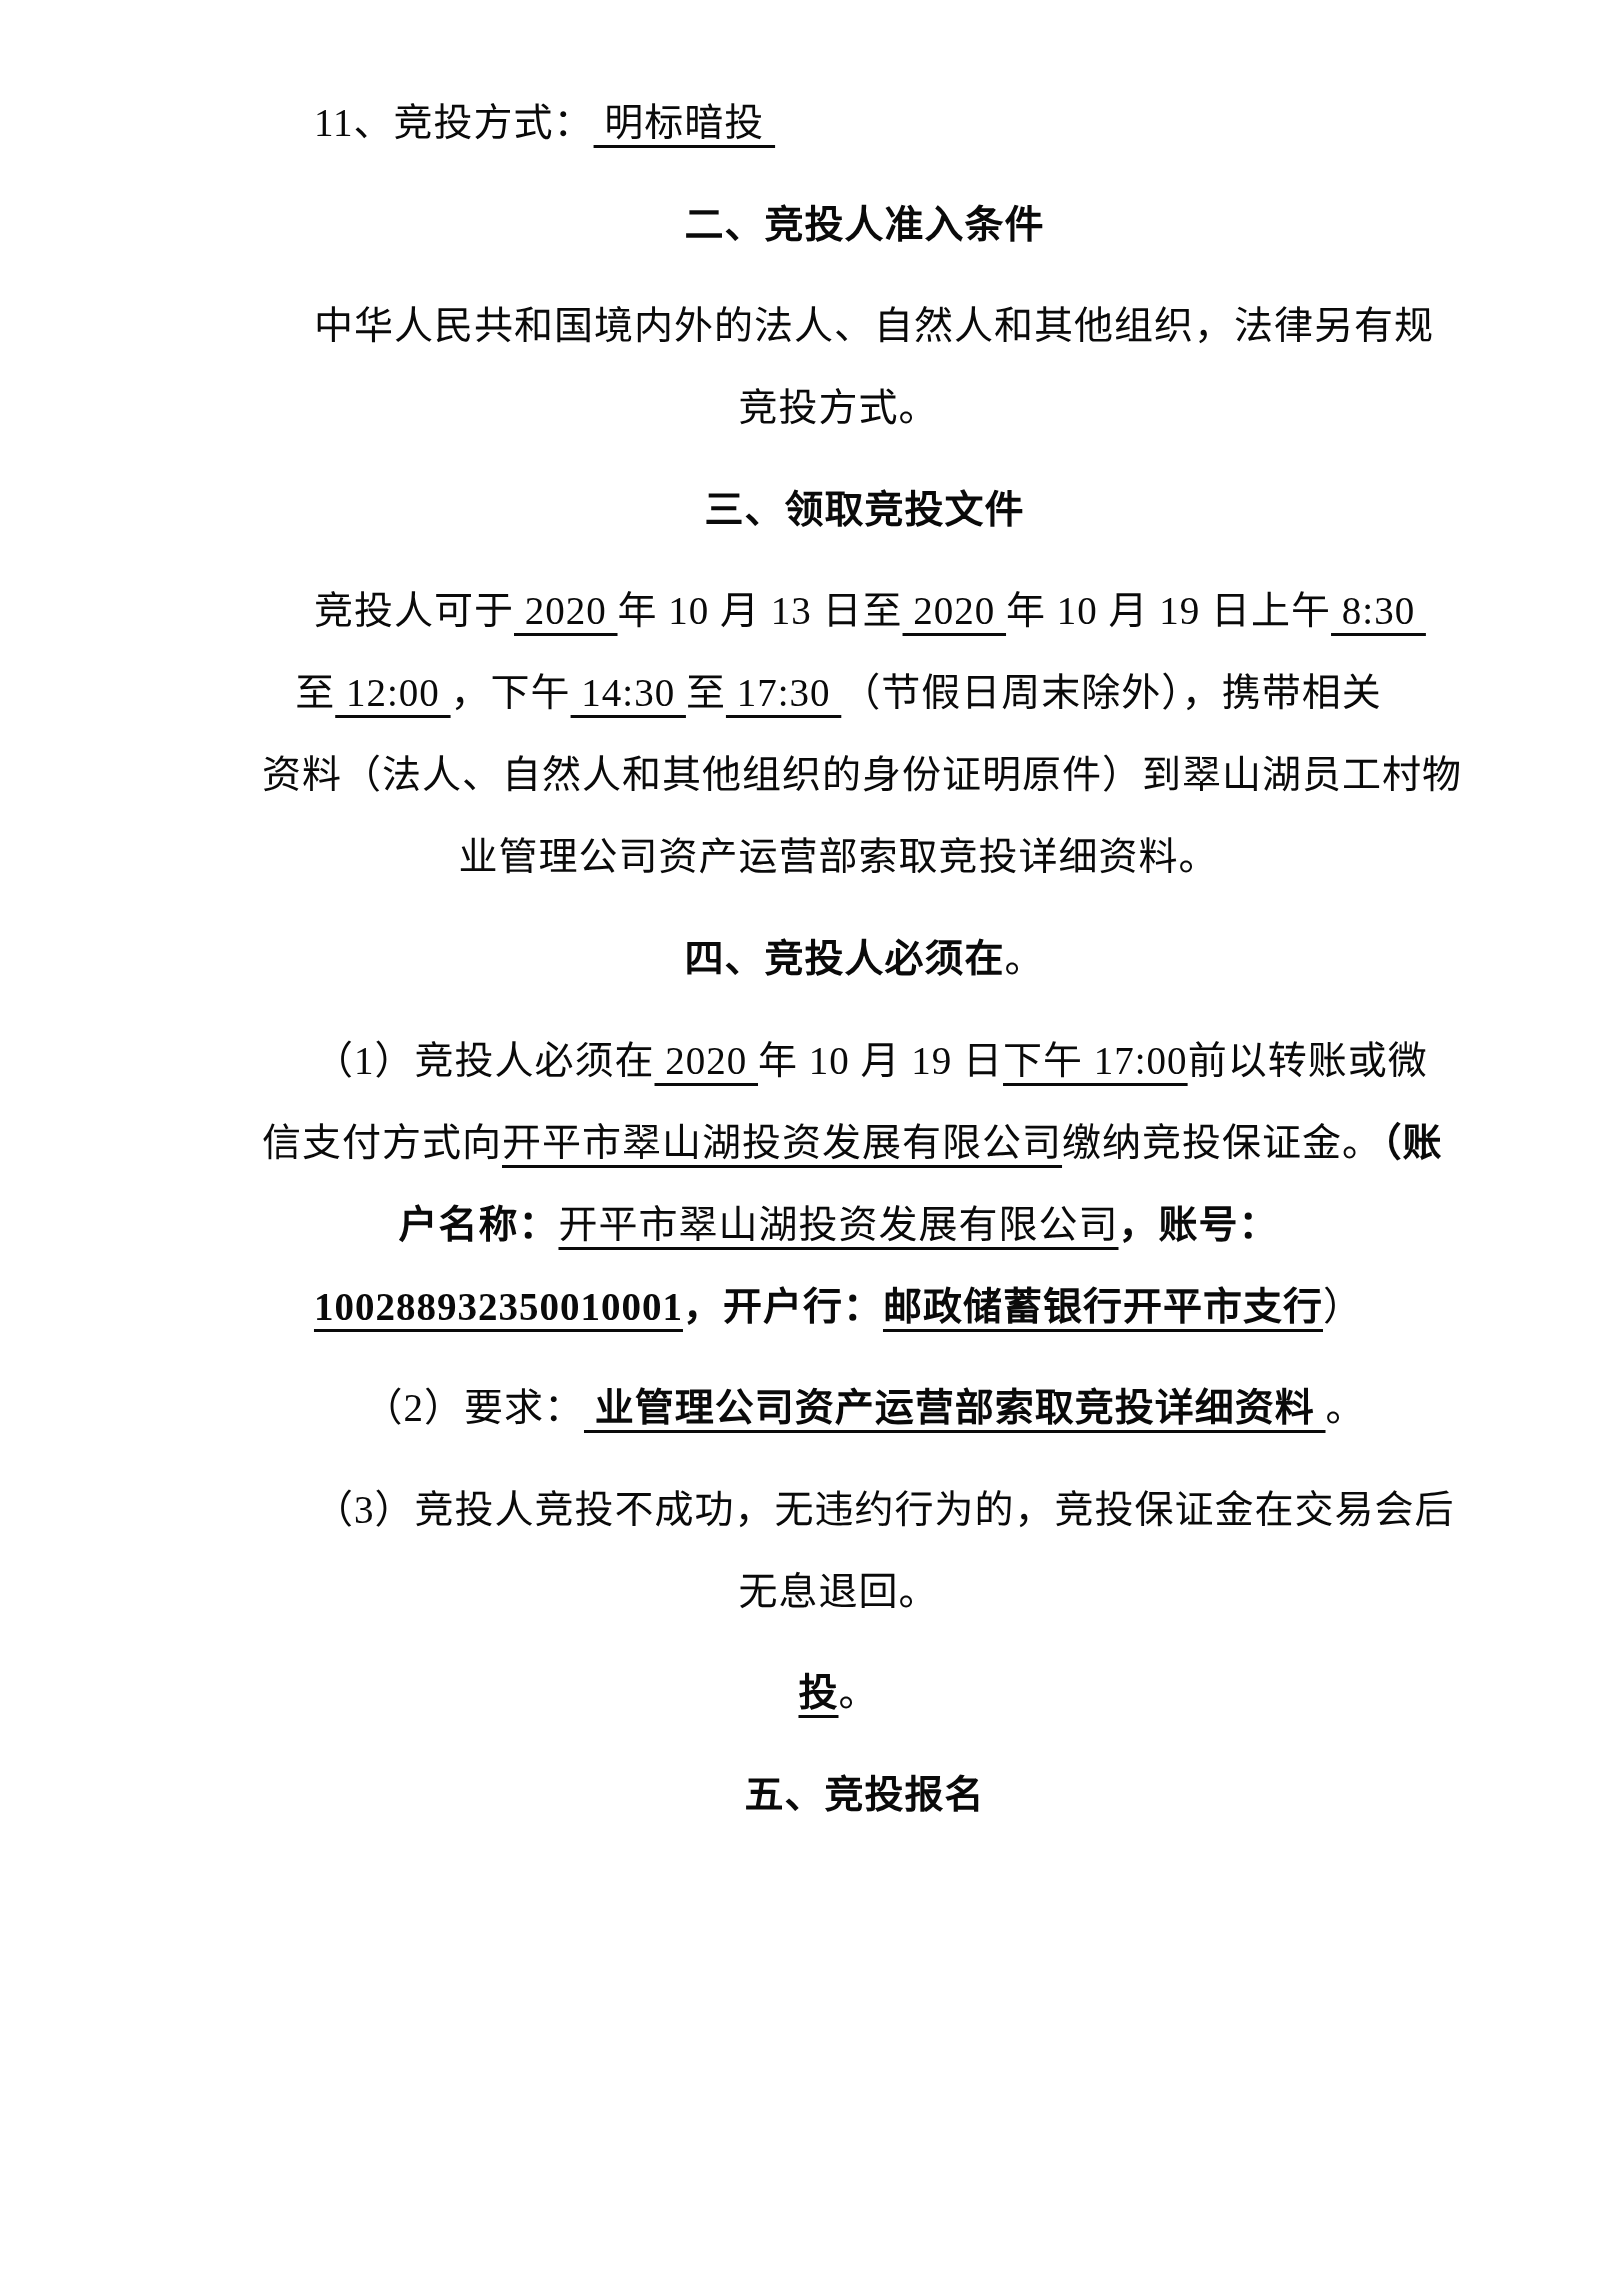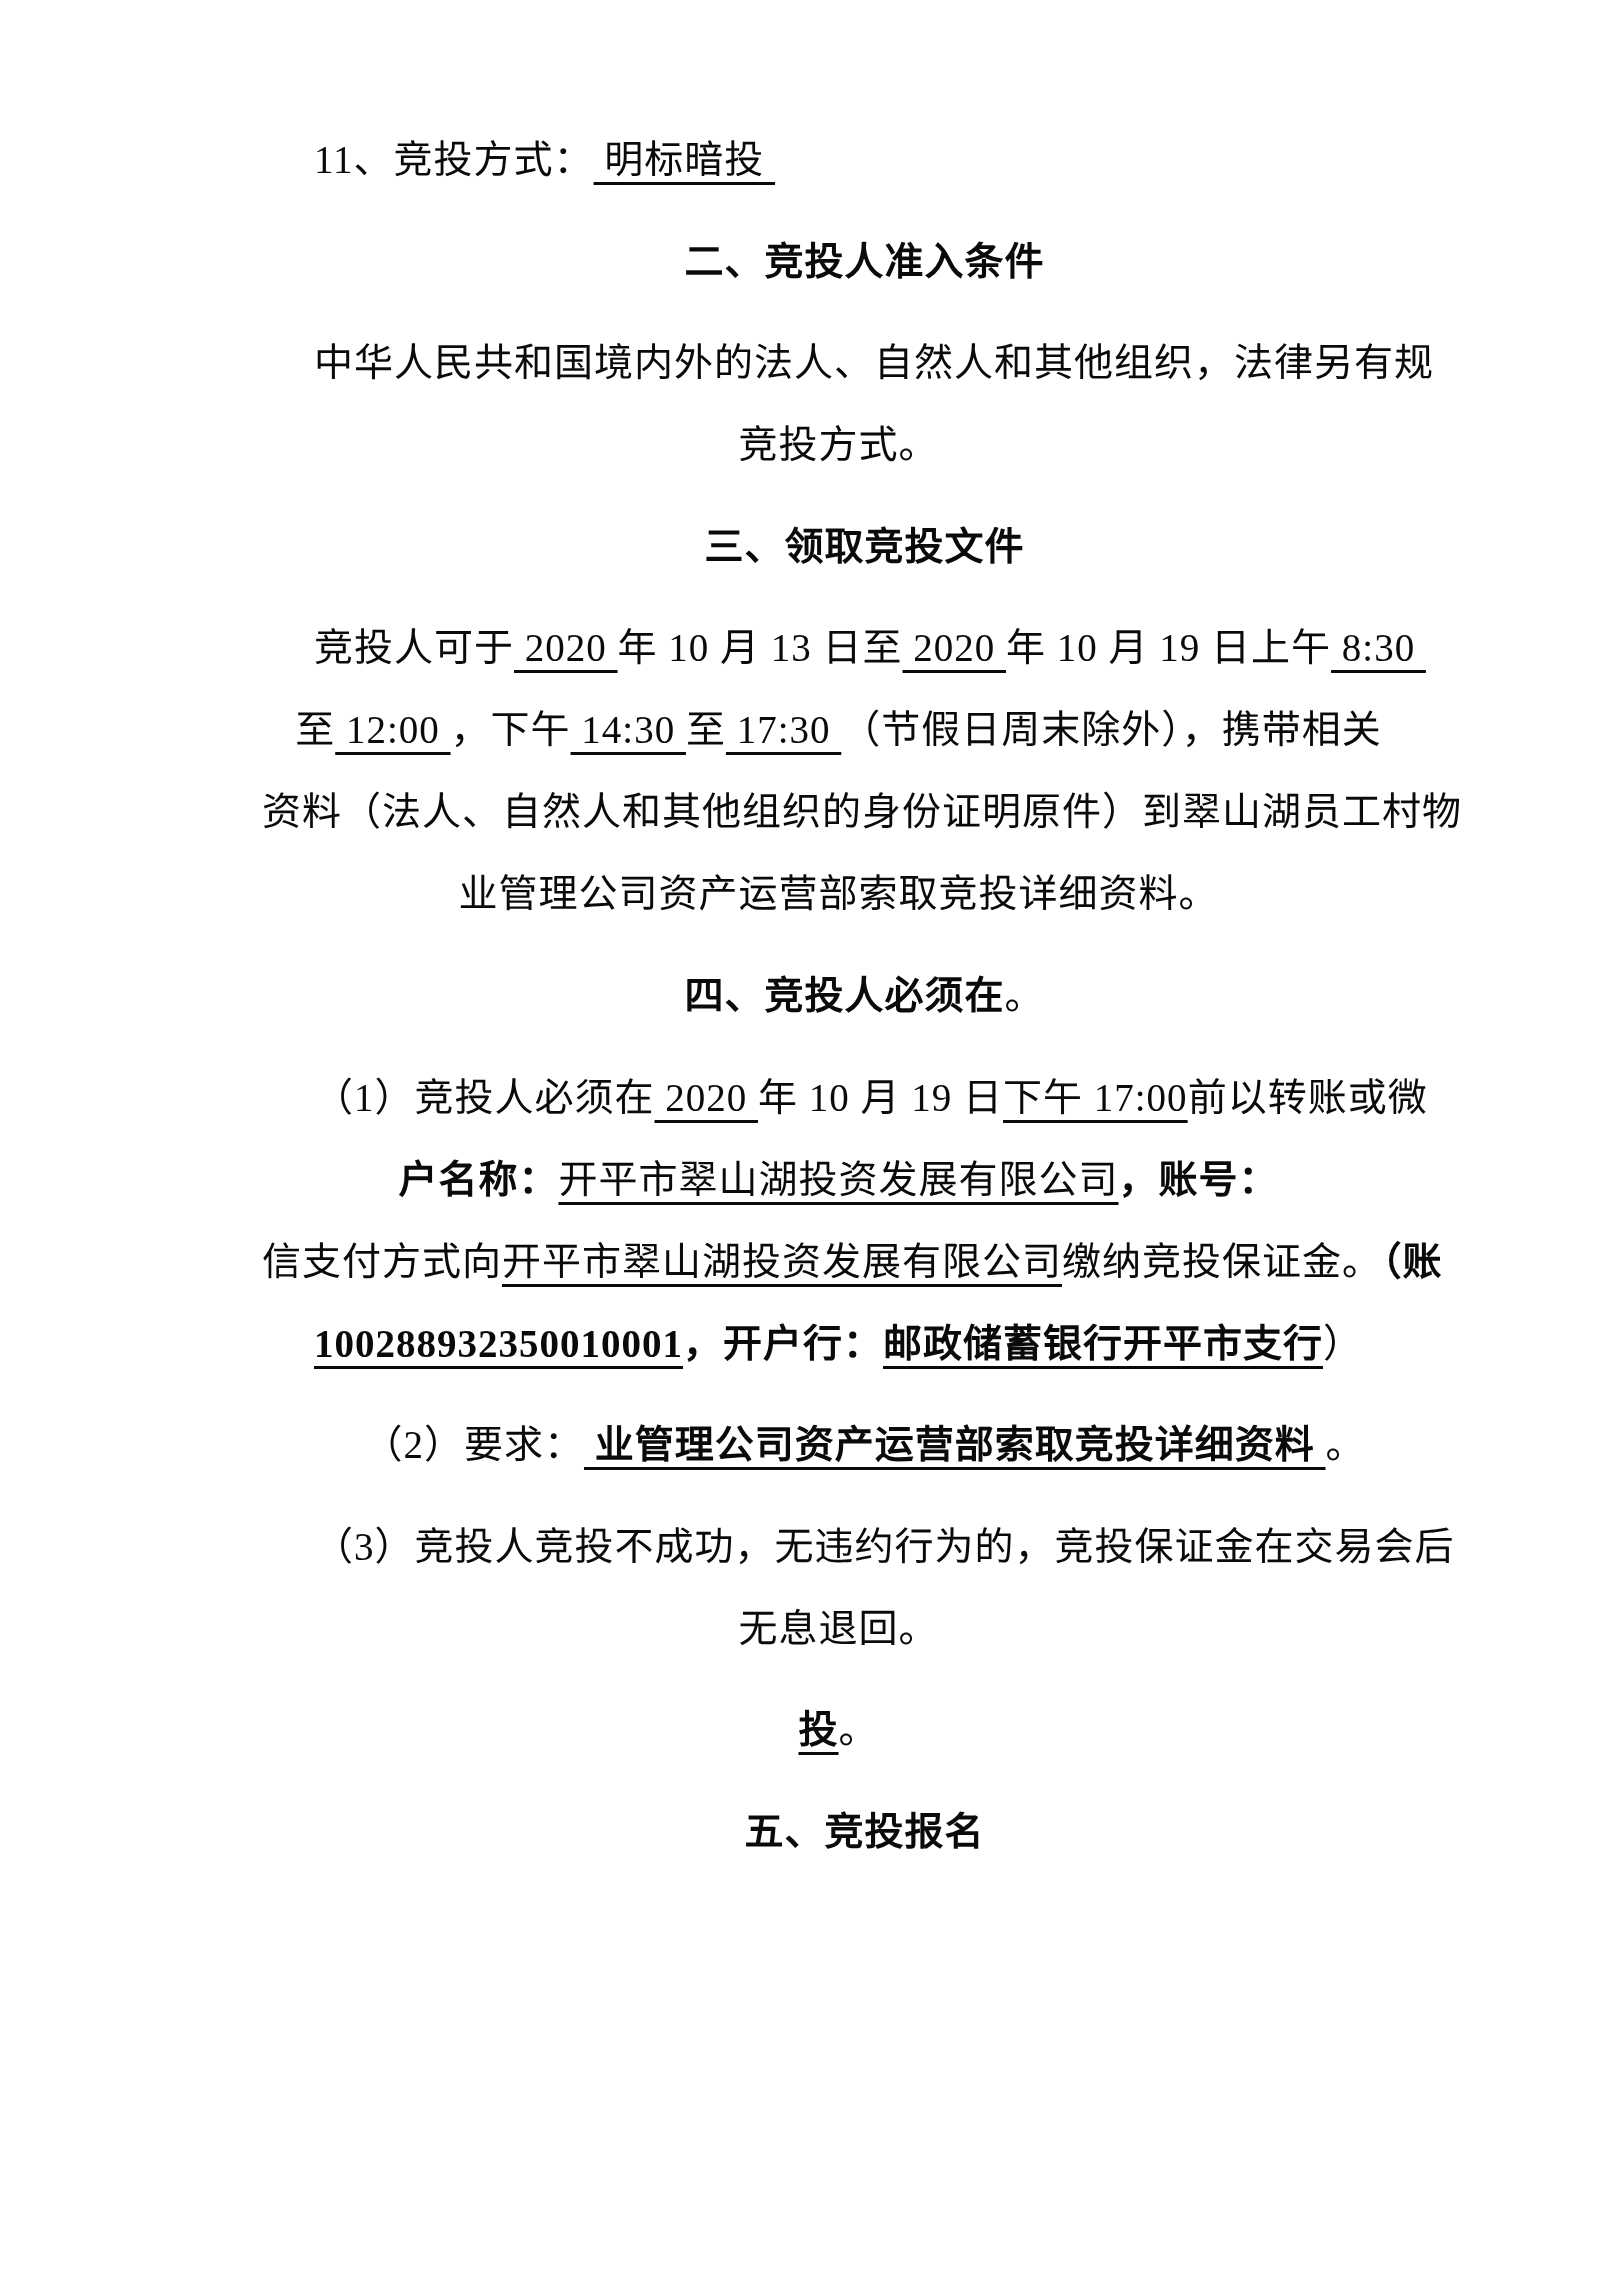--- a/index.html
+++ b/index.html
@@ -10,21 +10,21 @@
   .page {
     position: relative;
     width: 1621px;
     height: 2293px;
     background: #ffffff;
     overflow: hidden;
     font-family: "Liberation Serif", "DejaVu Serif", serif;
     color: #0a0a0a;
   }
   .doc {
-    padding: 119px 206px 0 262px;
+    padding: 82px 206px 0 262px;
   }
   .para { margin: 0; }
   .para + .para { margin-top: 19.6px; text-align: center; }
   .line {
     font-size: 39px;
     line-height: 82px;
     white-space: pre;
     letter-spacing: 1px;
   }
   .line.first {
@@ -60,22 +60,22 @@
         <div class="line first"><span class="run">竞投人可于</span><span class="run u"> 2020 </span><span class="run">年 10 月 13 日至</span><span class="run u"> 2020 </span><span class="run">年 10 月 19 日上午</span><span class="run u"> 8:30 </span></div>
         <div class="line"><span class="run">至</span><span class="run u"> 12:00 </span><span class="run">，下午</span><span class="run u"> 14:30 </span><span class="run">至</span><span class="run u"> 17:30 </span><span class="run">（节假日周末除外），携带相关</span></div>
         <div class="line"><span class="run">资料（法人、自然人和其他组织的身份证明原件）到翠山湖员工村物</span></div>
         <div class="line"><span class="run">业管理公司资产运营部索取竞投详细资料。</span></div>
       </div>
       <div class="para">
         <div class="line first"><span class="run b">四、竞投人必须在</span><span class="run">。</span></div>
       </div>
       <div class="para">
         <div class="line first"><span class="run">（1）竞投人必须在</span><span class="run u"> 2020 </span><span class="run">年 10 月 19 日</span><span class="run u">下午 17:00</span><span class="run">前以转账或微</span></div>
+        <div class="line"><span class="run">信支付方式向</span><span class="run u">开平市翠山湖投资发展有限公司</span><span class="run">缴纳竞投保证金。</span><span class="run b">（账</span></div>
         <div class="line"><span class="run b">户名称：</span><span class="run u">开平市翠山湖投资发展有限公司</span><span class="run b">，账号：</span></div>
-        <div class="line"><span class="run">信支付方式向</span><span class="run u">开平市翠山湖投资发展有限公司</span><span class="run">缴纳竞投保证金。</span><span class="run b">（账</span></div>
         <div class="line"><span class="run b u">100288932350010001</span><span class="run b">，开户行：</span><span class="run b u">邮政储蓄银行开平市支行</span><span class="run">）</span></div>
       </div>
       <div class="para">
         <div class="line first"><span class="run">（2）要求：</span><span class="run b u"> 业管理公司资产运营部索取竞投详细资料 </span><span class="run">。</span></div>
       </div>
       <div class="para">
         <div class="line first"><span class="run">（3）竞投人竞投不成功，无违约行为的，竞投保证金在交易会后</span></div>
         <div class="line"><span class="run">无息退回。</span></div>
       </div>
       <div class="para">

